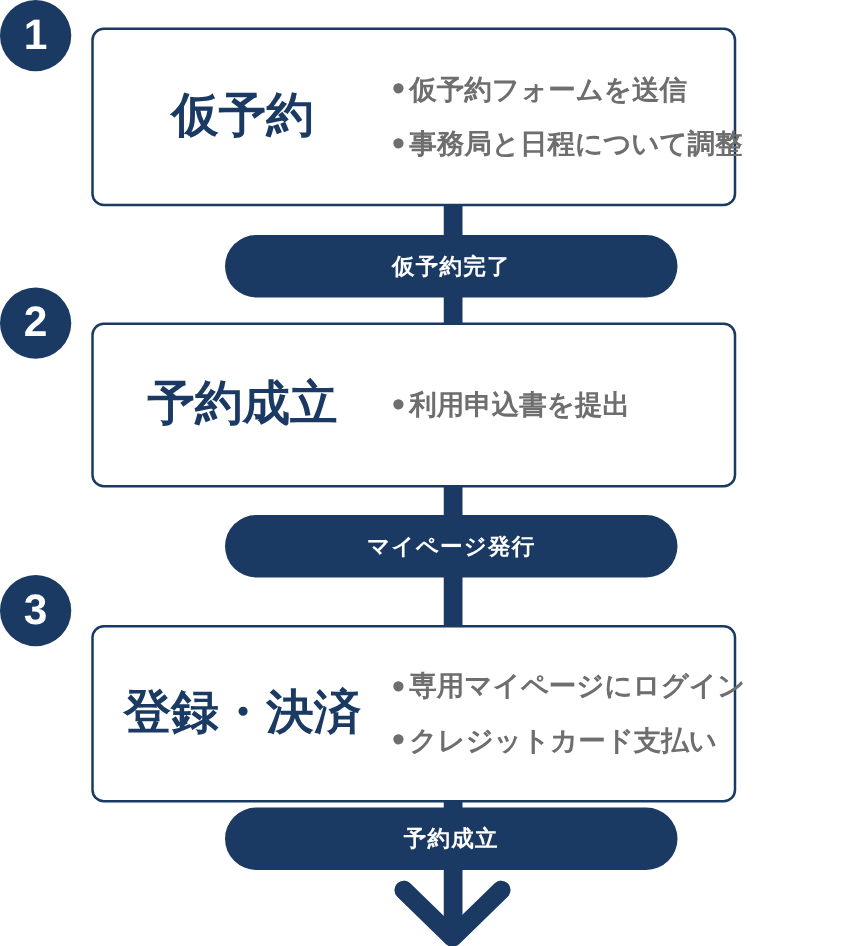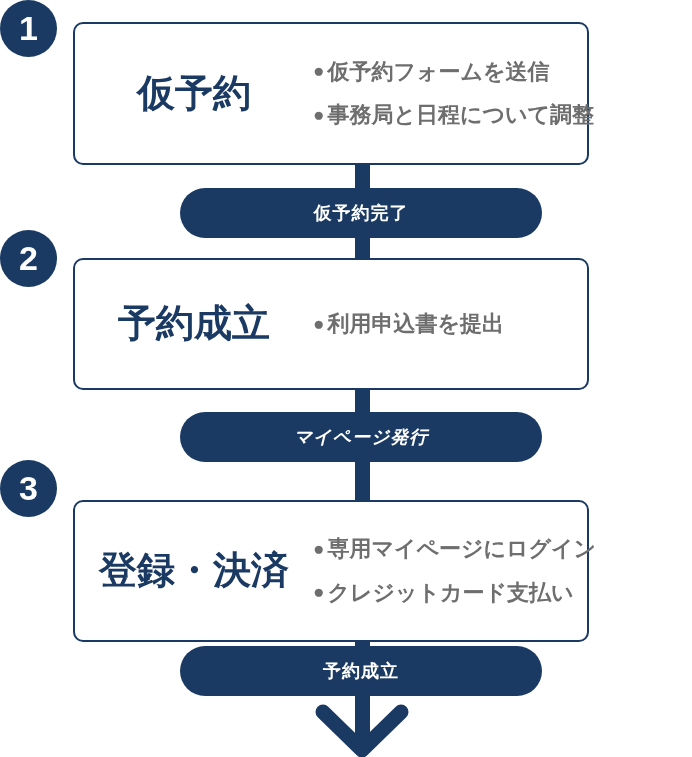--- a/index.html
+++ b/index.html
@@ -81,21 +81,21 @@
   .status-pill{
     position:absolute;left:180px;
     width:362px;height:50px;border-radius:25px;
     background:var(--navy);color:#ffffff;
     display:flex;align-items:center;justify-content:center;
     font-size:18px;font-weight:bold;
     letter-spacing:1px;
     z-index:2;
   }
   .pill-1{top:188px;}
-  .pill-2{top:412px;font-style:italic;}
+  .pill-2{top:412px;}
   .pill-3{top:646px;}
 </style>
 </head>
 <body>
 
 <div class="canvas">
 
   <div class="connector"></div>
 
   <svg class="arrow-head" viewBox="0 0 96 56" xmlns="http://www.w3.org/2000/svg">

